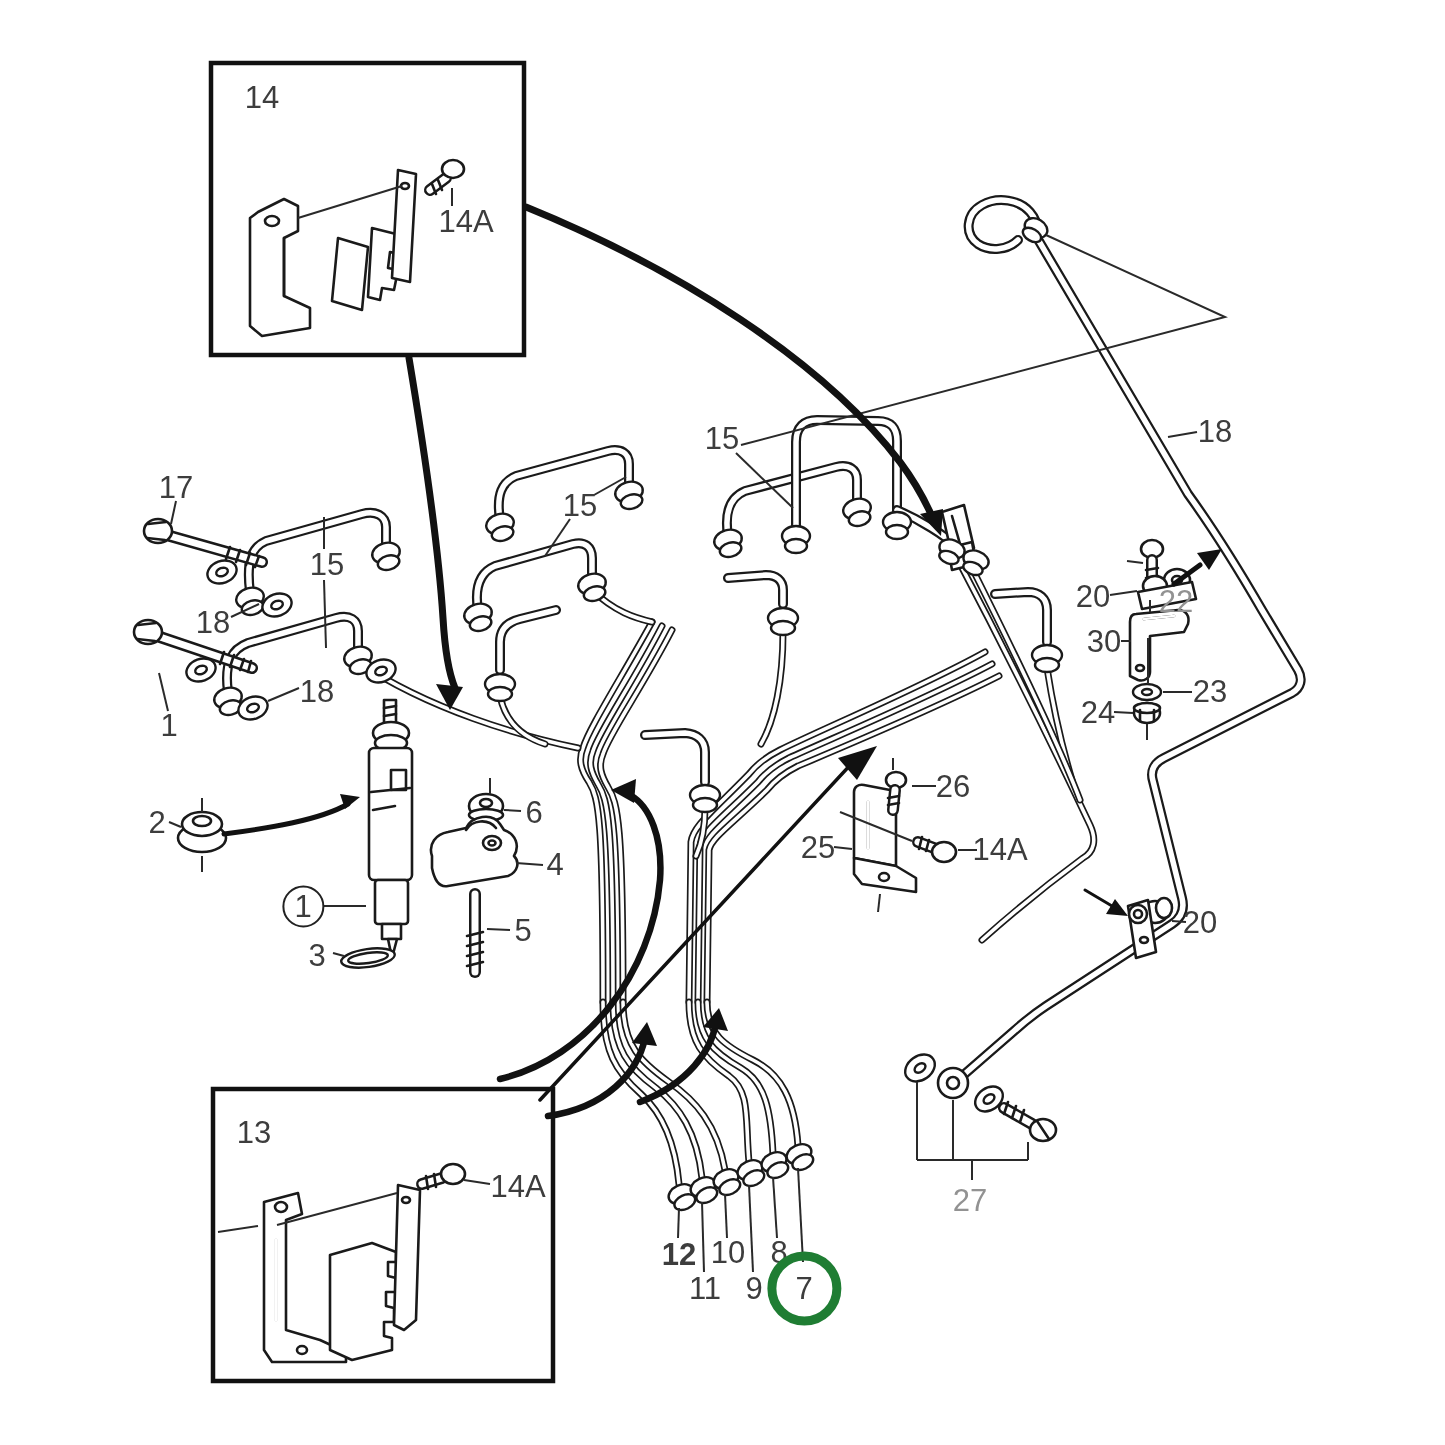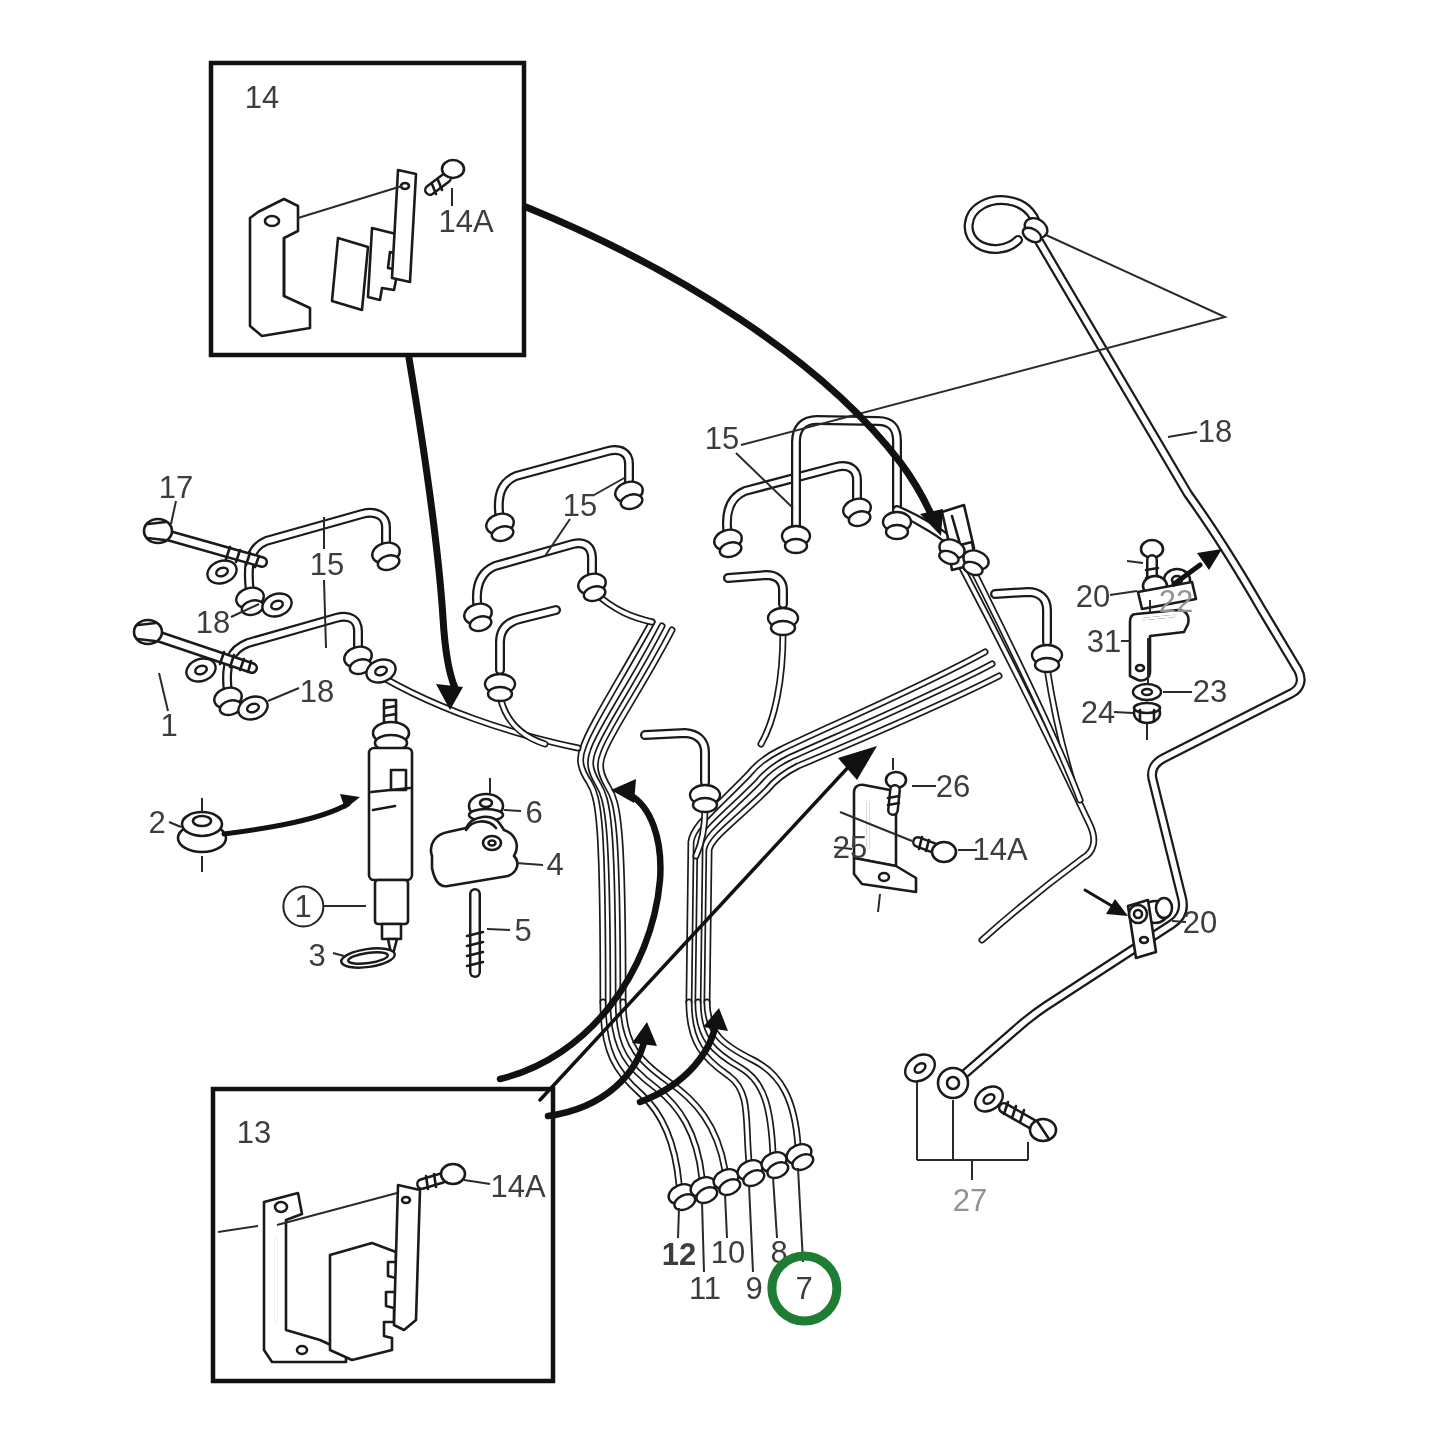--- a/index.html
+++ b/index.html
@@ -492,31 +492,31 @@
       <div class="callout" style="left: 176px; top: 487px;">17</div>
       <div class="callout" style="left: 327px; top: 564px;">15</div>
       <div class="callout" style="left: 213px; top: 622px;">18</div>
       <div class="callout" style="left: 317px; top: 691px;">18</div>
       <div class="callout" style="left: 169px; top: 725px;">1</div>
       <div class="callout" style="left: 580px; top: 505px;">15</div>
       <div class="callout" style="left: 722px; top: 438px;">15</div>
       <div class="callout" style="left: 1215px; top: 431px;">18</div>
       <div class="callout muted" style="left: 1176px; top: 561px; margin-top: 40px;">22</div>
       <div class="callout" style="left: 1093px; top: 596px;">20</div>
-      <div class="callout" style="left: 1104px; top: 641px;">31</div>
+      <div class="callout" style="left: 1104px; top: 641px;">30</div>
       <div class="callout" style="left: 1210px; top: 691px;">23</div>
       <div class="callout" style="left: 1098px; top: 712px;">24</div>
       <div class="callout" style="left: 157px; top: 822px;">2</div>
       <div class="callout ring-black" style="left: 303px; top: 906px;">1</div>
       <div class="callout" style="left: 317px; top: 955px;">3</div>
       <div class="callout" style="left: 534px; top: 812px;">6</div>
       <div class="callout" style="left: 555px; top: 864px;">4</div>
       <div class="callout" style="left: 523px; top: 930px;">5</div>
       <div class="callout" style="left: 953px; top: 786px;">26</div>
-      <div class="callout" style="left: 818px; top: 847px; margin-left: 32px;">25</div>
+      <div class="callout" style="left: 818px; top: 847px;">25</div>
       <div class="callout" style="left: 1000px; top: 849px;">14A</div>
       <div class="callout" style="left: 1200px; top: 922px;">20</div>
       <div class="callout muted" style="left: 970px; top: 1200px;">27</div>
       <div class="callout" style="left: 254px; top: 1132px;">13</div>
       <div class="callout" style="left: 518px; top: 1186px;">14A</div>
       <div class="callout" style="left: 679px; top: 1254px; font-weight: bold;">12</div>
       <div class="callout" style="left: 705px; top: 1288px;">11</div>
       <div class="callout" style="left: 728px; top: 1252px;">10</div>
       <div class="callout" style="left: 754px; top: 1288px;">9</div>
       <div class="callout" style="left: 779px; top: 1252px;">8</div>

